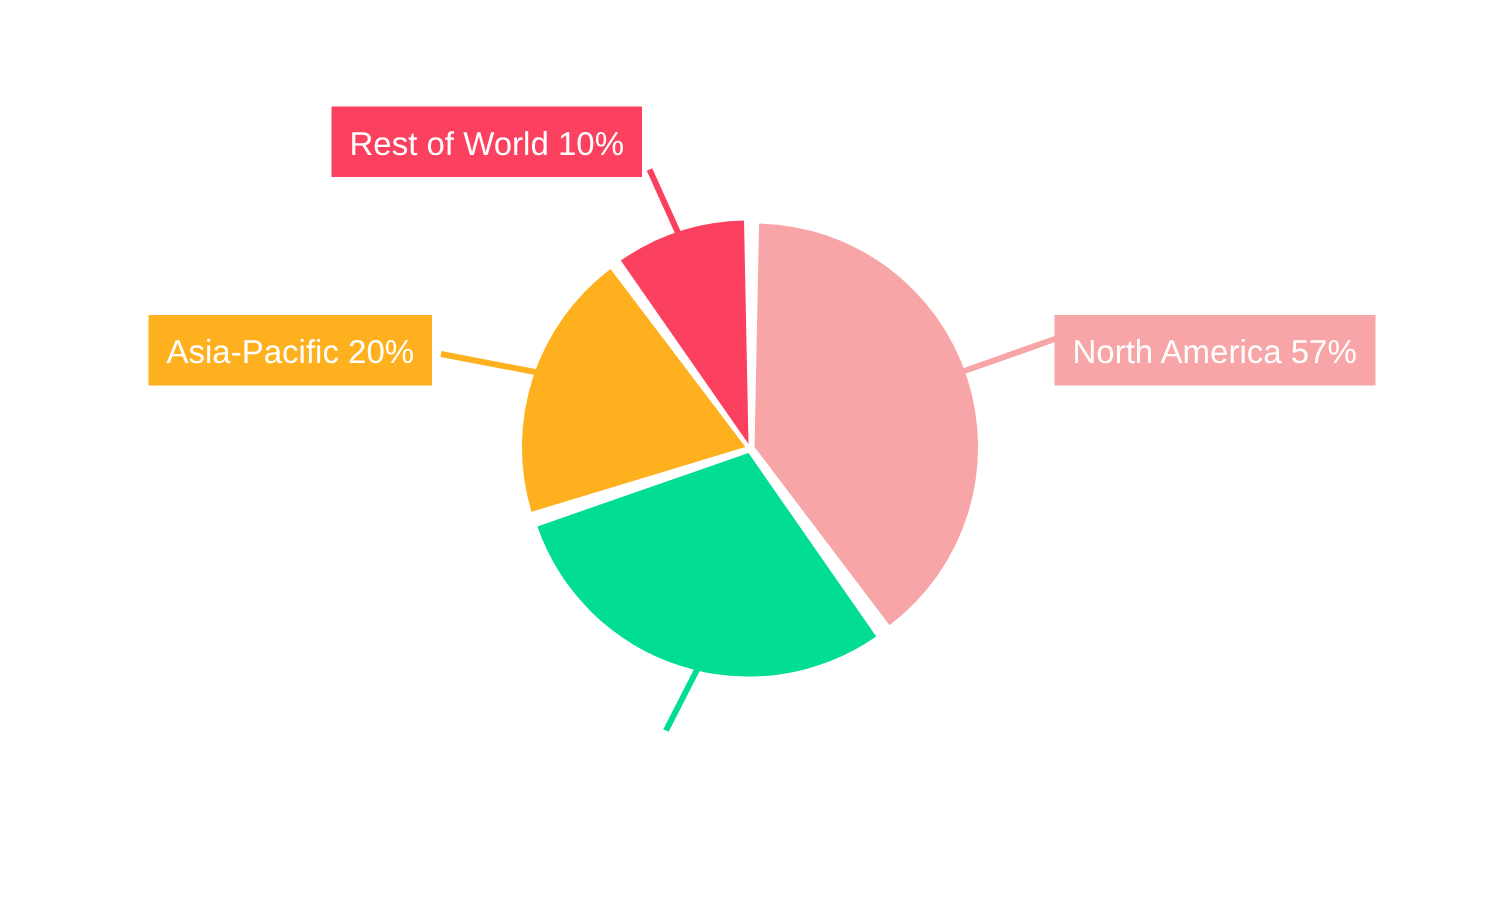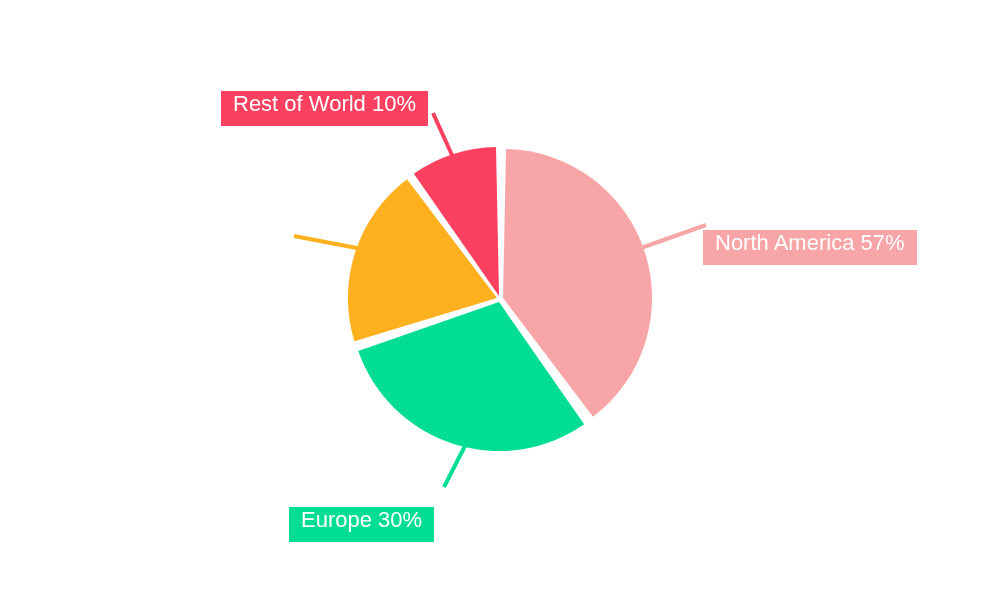--- a/index.html
+++ b/index.html
@@ -26,23 +26,22 @@
     height: 600px;
     display: block;
   }
   .slice-label {
     position: absolute;
     color: #ffffff;
     font-size: 22px;
     line-height: 1;
     font-family: "Liberation Sans", sans-serif;
     white-space: nowrap;
-    padding: 2px 12px 11px 12px;
+    padding: 14px 12px 11px 12px;
     box-sizing: border-box;
-    margin-top: 20px;
   }
 </style>
 </head>
 <body>
 
 <div id="chart-root">
 
   <svg id="pie-svg" viewBox="0 0 1000 600">
     <g>
       <line x1="641" y1="248" x2="706" y2="225" stroke="#f8a5a8" stroke-width="4"></line>
@@ -56,22 +55,22 @@
       <path d="M 584.15 424.32 A 149 149 0 0 1 358.26 350.92 L 499.01 302.04 Z" fill="#02dd95"></path>
       <path d="M 354.35 341.20 A 149 149 0 0 1 406.97 179.25 L 496.96 298.01 Z" fill="#ffb01e"></path>
       <path d="M 413.87 173.68 A 149 149 0 0 1 496.02 146.99 L 499.01 295.96 Z" fill="#fb4060"></path>
     </g>
   </svg>
 
   <div class="slice-label" style="left:703px; top:210px; background:#f8a5a8;">
     <span>North America 57%</span>
   </div>
 
-  <div class="slice-label" style="left:289px; top:487px; background:#02dd95;">
-    <span>Europe 30%</span>
+
+  <div class="slice-label" style="left:99px; top:210px; background:#ffb01e;">
+    <span>Asia-Pacific 20%</span>
   </div>
-
 
   <div class="slice-label" style="left:221px; top:71px; background:#fb4060;">
     <span>Rest of World 10%</span>
   </div>
 
 </div>
 
 </body></html>

